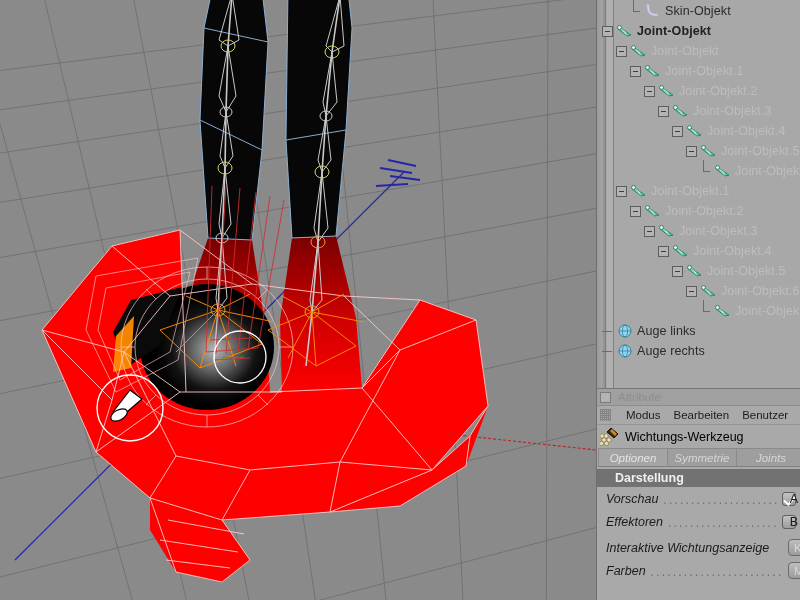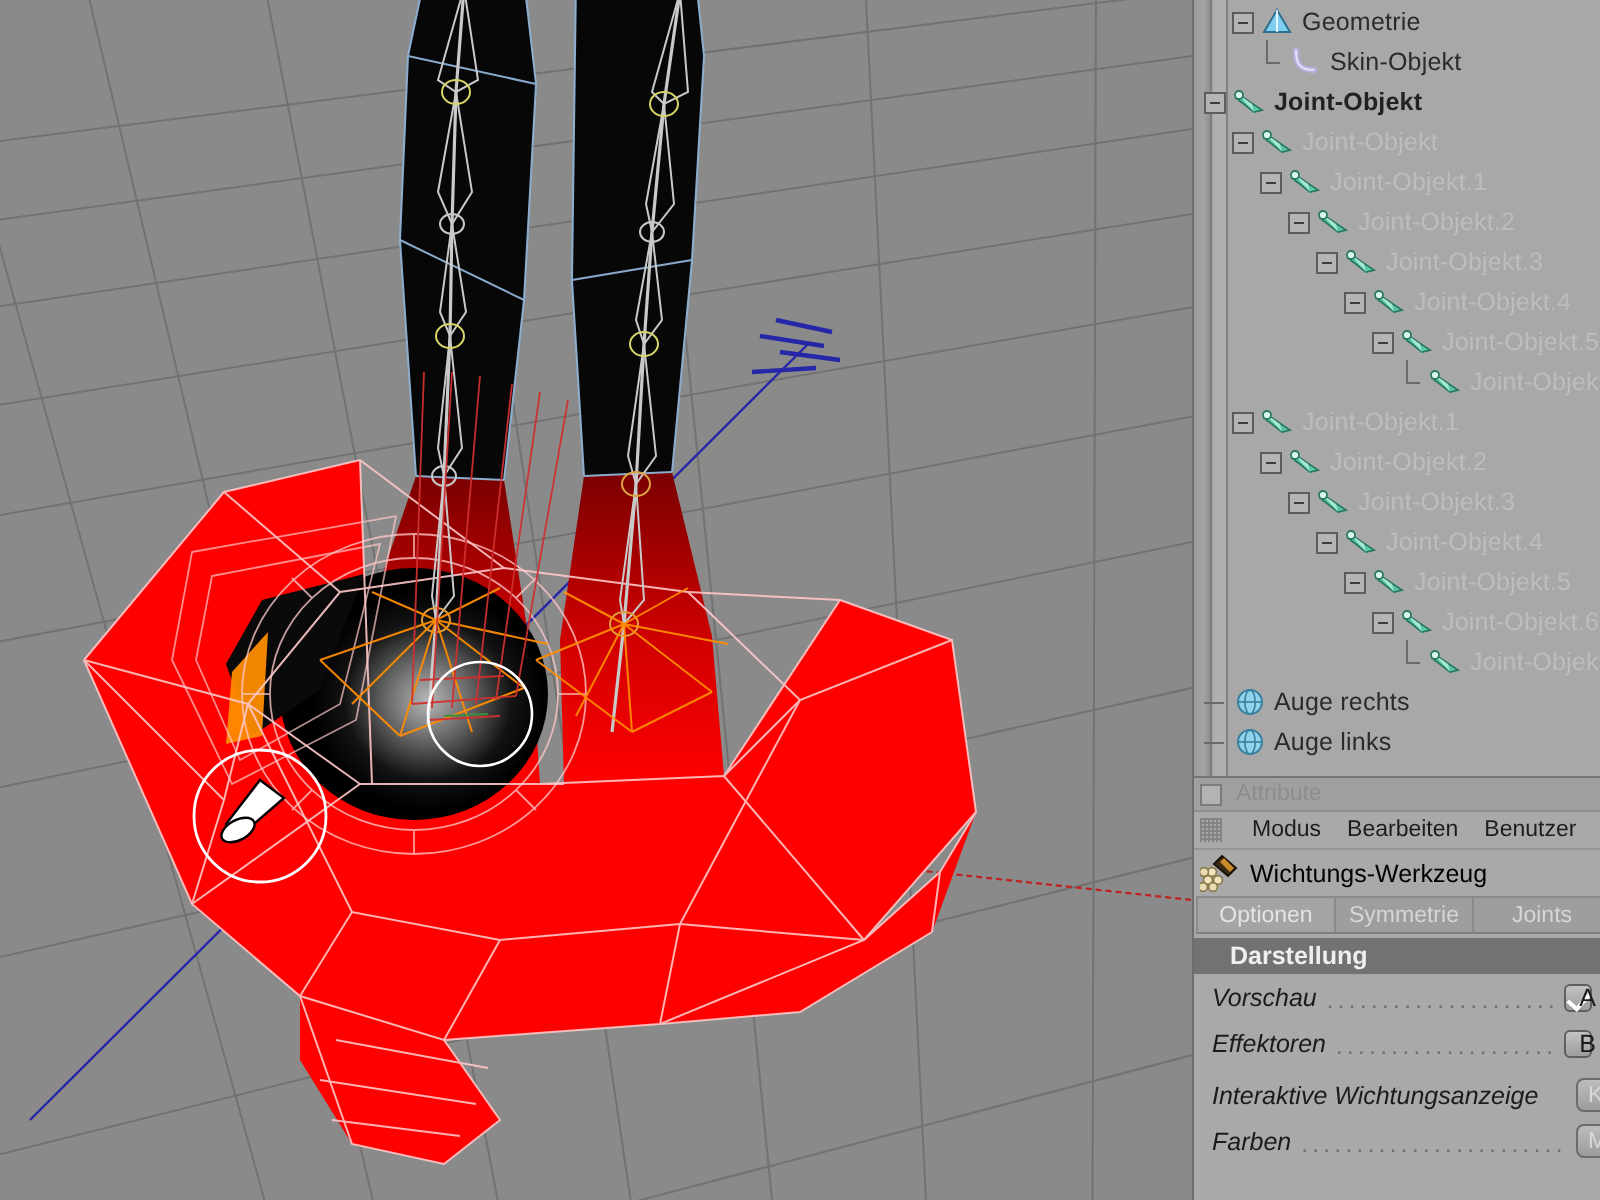--- a/index.html
+++ b/index.html
@@ -143,20 +143,21 @@
     padding-left: 3px;
     background: #a9a9a9;
   }
   .attr-objline .name { font-size: 12.5px; color: #000000; margin-left: 5px; }
 
   .attr-tabs {
     height: 19px;
     display: flex; align-items: stretch;
     background: #a9a9a9;
     padding: 0 1px;
+    font-style: italic;
   }
   .attr-tab {
     flex: 0 0 auto;
     min-width: 70px;
     display: flex; align-items: center; justify-content: center;
     font-size: 11.5px;
     color: #d6d6d6;
     background: #9e9e9e;
     border: 1px solid #8a8a8a;
     border-bottom: 1px solid #7f7f7f;
@@ -453,31 +454,20 @@
     </svg>
   </div>
 
   <div id="right-dock">
 
     <div id="object-manager">
       <div id="om-gutter"></div>
       <div id="om-scroll-rail"></div>
       <div id="om-tree">
           <div class="tree-row">
-            <span class="tw" style="width: 14px;"></span>
-            <span class="expander"></span>
-            <span class="icon-slot">
-              <svg width="15" height="14" viewBox="0 0 15 14">
-                <path d="M7.5 1 L14 12 L1 12 Z" fill="#7fd0f0" stroke="#2f6f8f" stroke-width="1"></path>
-                <path d="M7.5 1 L7.5 12" stroke="#ffffff" stroke-width="0.8"></path>
-              </svg>
-            </span>
-            <span class="tree-label">Geometrie</span>
-          </div>
-          <div class="tree-row">
             <span class="tw" style="width: 28px;"></span>
             <span class="elbow"></span>
             <span class="icon-slot">
               <svg width="15" height="14" viewBox="0 0 15 14">
                 <path d="M3 1 C3 7, 4 11, 12 11" stroke="#b8b0e0" stroke-width="3" fill="none" stroke-linecap="round"></path>
                 <path d="M3 1 C3 7, 4 11, 12 11" stroke="#e6e2f6" stroke-width="1" fill="none"></path>
               </svg>
             </span>
             <span class="tree-label">Skin-Objekt</span>
           </div>
@@ -664,33 +654,33 @@
           <div class="tree-row">
             <span class="tw" style="width: 0px;"></span>
             <span class="stub"></span>
             <span class="icon-slot">
               <svg width="14" height="14" viewBox="0 0 14 14">
                 <circle cx="7" cy="7" r="6" fill="#8fd4ec" stroke="#3a7f9c" stroke-width="1"></circle>
                 <path d="M1 7 L13 7" stroke="#3a7f9c" stroke-width="0.8"></path>
                 <ellipse cx="7" cy="7" rx="2.6" ry="6" fill="none" stroke="#3a7f9c" stroke-width="0.8"></ellipse>
               </svg>
             </span>
-            <span class="tree-label">Auge rechts</span>
+            <span class="tree-label">Auge links</span>
           </div>
           <div class="tree-row">
             <span class="tw" style="width: 0px;"></span>
             <span class="stub"></span>
             <span class="icon-slot">
               <svg width="14" height="14" viewBox="0 0 14 14">
                 <circle cx="7" cy="7" r="6" fill="#8fd4ec" stroke="#3a7f9c" stroke-width="1"></circle>
                 <path d="M1 7 L13 7" stroke="#3a7f9c" stroke-width="0.8"></path>
                 <ellipse cx="7" cy="7" rx="2.6" ry="6" fill="none" stroke="#3a7f9c" stroke-width="0.8"></ellipse>
               </svg>
             </span>
-            <span class="tree-label">Auge links</span>
+            <span class="tree-label">Auge rechts</span>
           </div>
         </div>
     </div>
 
     <div id="attr-manager">
 
       <div class="attr-titlebar">
         <div class="tb-box"></div>
         <span class="t">Attribute</span>
       </div>

